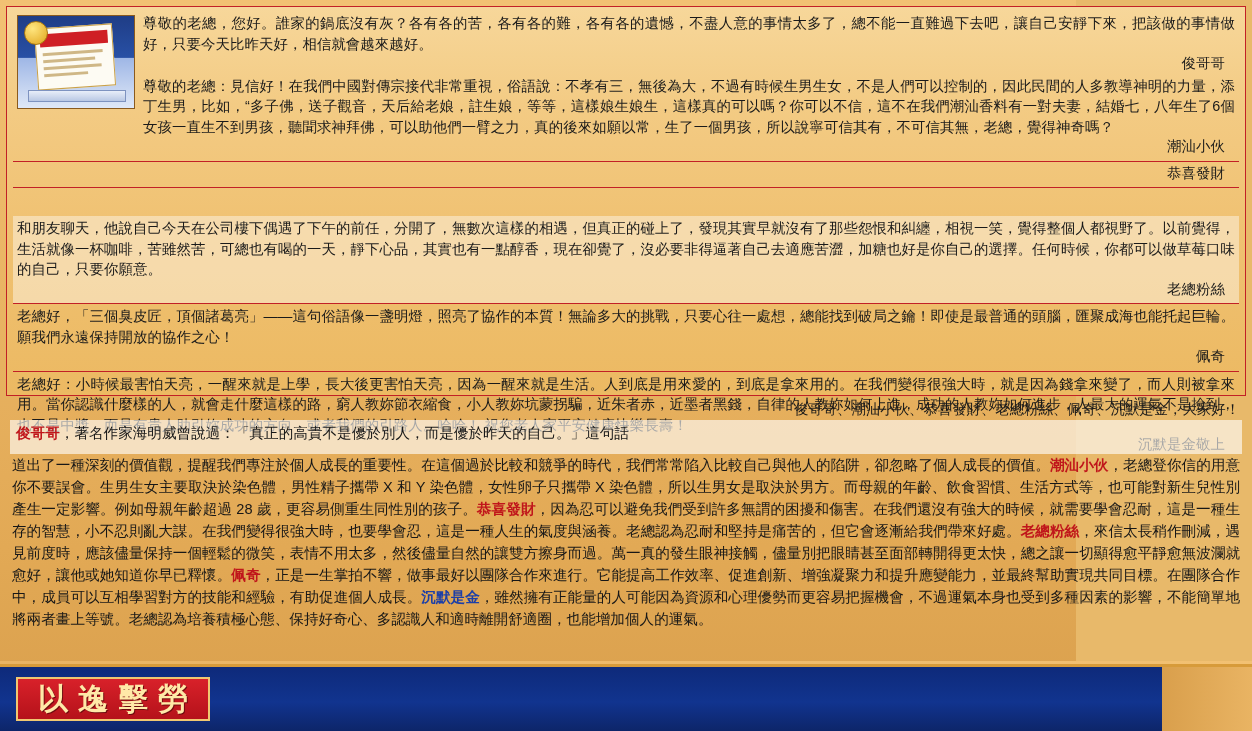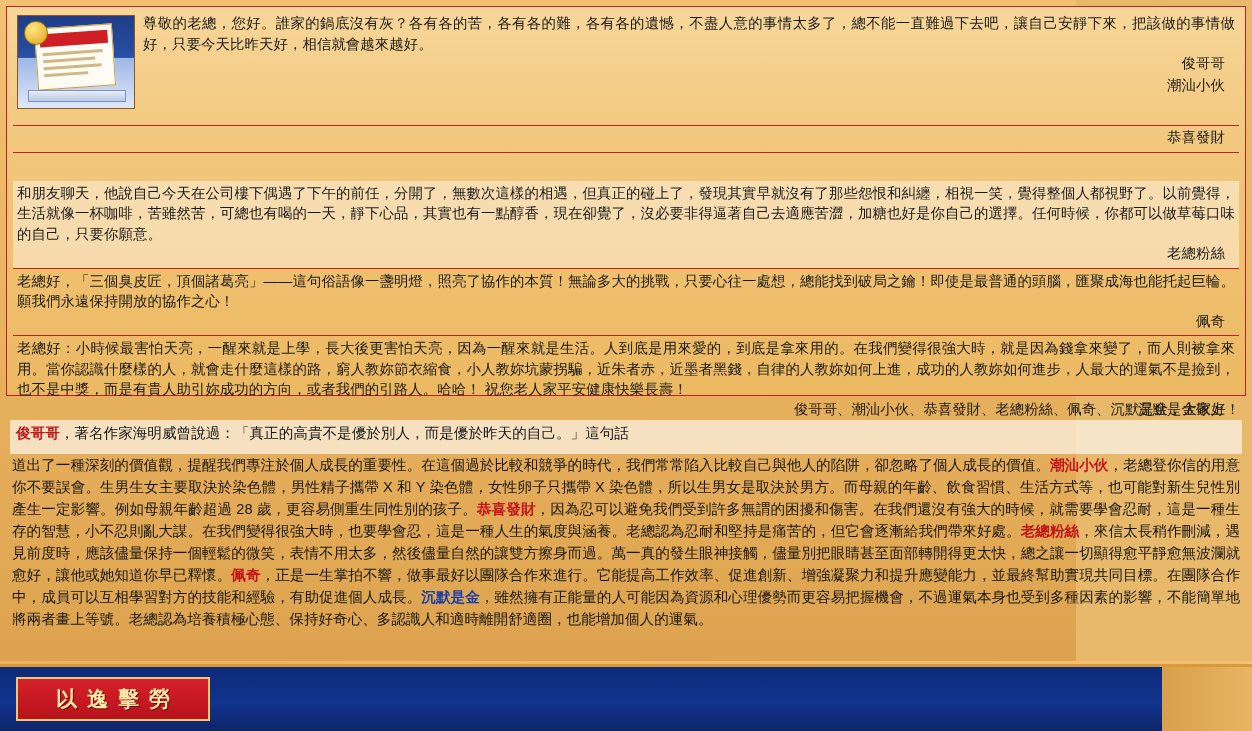--- a/index.html
+++ b/index.html
@@ -97,21 +97,21 @@
     background:linear-gradient(180deg,#0e2a7a 0%,#11348f 55%,#0d2569 100%);
     border-top:3px solid #d79b3a;
   }
   .bottom .plaque{
     position:absolute;left:16px;top:10px;width:190px;height:40px;
     background:linear-gradient(180deg,#d8212a 0%,#b5121a 100%);
     border:2px solid #f0c871;
     display:flex;align-items:center;justify-content:center;
   }
   .bottom .plaque span{
-    color:#ffe9a8;font-size:21px;font-weight:bold;letter-spacing:10px;
+    color:#ffe9a8;font-size:30px;font-weight:bold;letter-spacing:10px;
     font-family:Liberation Sans, sans-serif;
     text-shadow:1px 1px 0 #6d0a0e;
     padding-left:10px;
   }
   .bottom .gold{
     position:absolute;right:0;top:0;width:90px;height:64px;
     background:linear-gradient(90deg,#d99f4c 0%,#e9b463 100%);
   }
   .strip{
     position:absolute;left:0;bottom:64px;width:1252px;height:6px;
@@ -135,20 +135,21 @@
           <div class="line" style="top:45px;width:44px;"></div>
         </div>
         <div class="badge"></div>
         <div class="base"></div>
       </div>
       <div class="avatar-text">
         <div class="body">尊敬的老總，您好。誰家的鍋底沒有灰？各有各的苦，各有各的難，各有各的遺憾，不盡人意的事情太多了，總不能一直難過下去吧，讓自己安靜下來，把該做的事情做好，只要今天比昨天好，相信就會越來越好。</div>
         <div class="sig">俊哥哥</div>
       </div>
       <div class="avatar-text" style="margin-top:2px;">
+        <div class="body">尊敬的老總：見信好！在我們中國對傳宗接代非常重視，俗語說：不孝有三，無後為大，不過有時候生男生女，不是人們可以控制的，因此民間的人多教導神明的力量，添丁生男，比如，“多子佛，送子觀音，天后給老娘，註生娘，等等，這樣娘生娘生，這樣真的可以嗎？你可以不信，這不在我們潮汕香料有一對夫妻，結婚七，八年生了6個女孩一直生不到男孩，聽聞求神拜佛，可以助他們一臂之力，真的後來如願以常，生了一個男孩，所以說寧可信其有，不可信其無，老總，覺得神奇嗎？</div>
         <div class="sig">潮汕小伙</div>
       </div>
     </div>
 
     <div class="post">
       <div class="sig">恭喜發財</div>
     </div>
 
     <div class="post hl2">
       <div class="body">和朋友聊天，他說自己今天在公司樓下偶遇了下午的前任，分開了，無數次這樣的相遇，但真正的碰上了，發現其實早就沒有了那些怨恨和糾纏，相視一笑，覺得整個人都視野了。以前覺得，生活就像一杯咖啡，苦雖然苦，可總也有喝的一天，靜下心品，其實也有一點醇香，現在卻覺了，沒必要非得逼著自己去適應苦澀，加糖也好是你自己的選擇。任何時候，你都可以做草莓口味的自己，只要你願意。</div>

